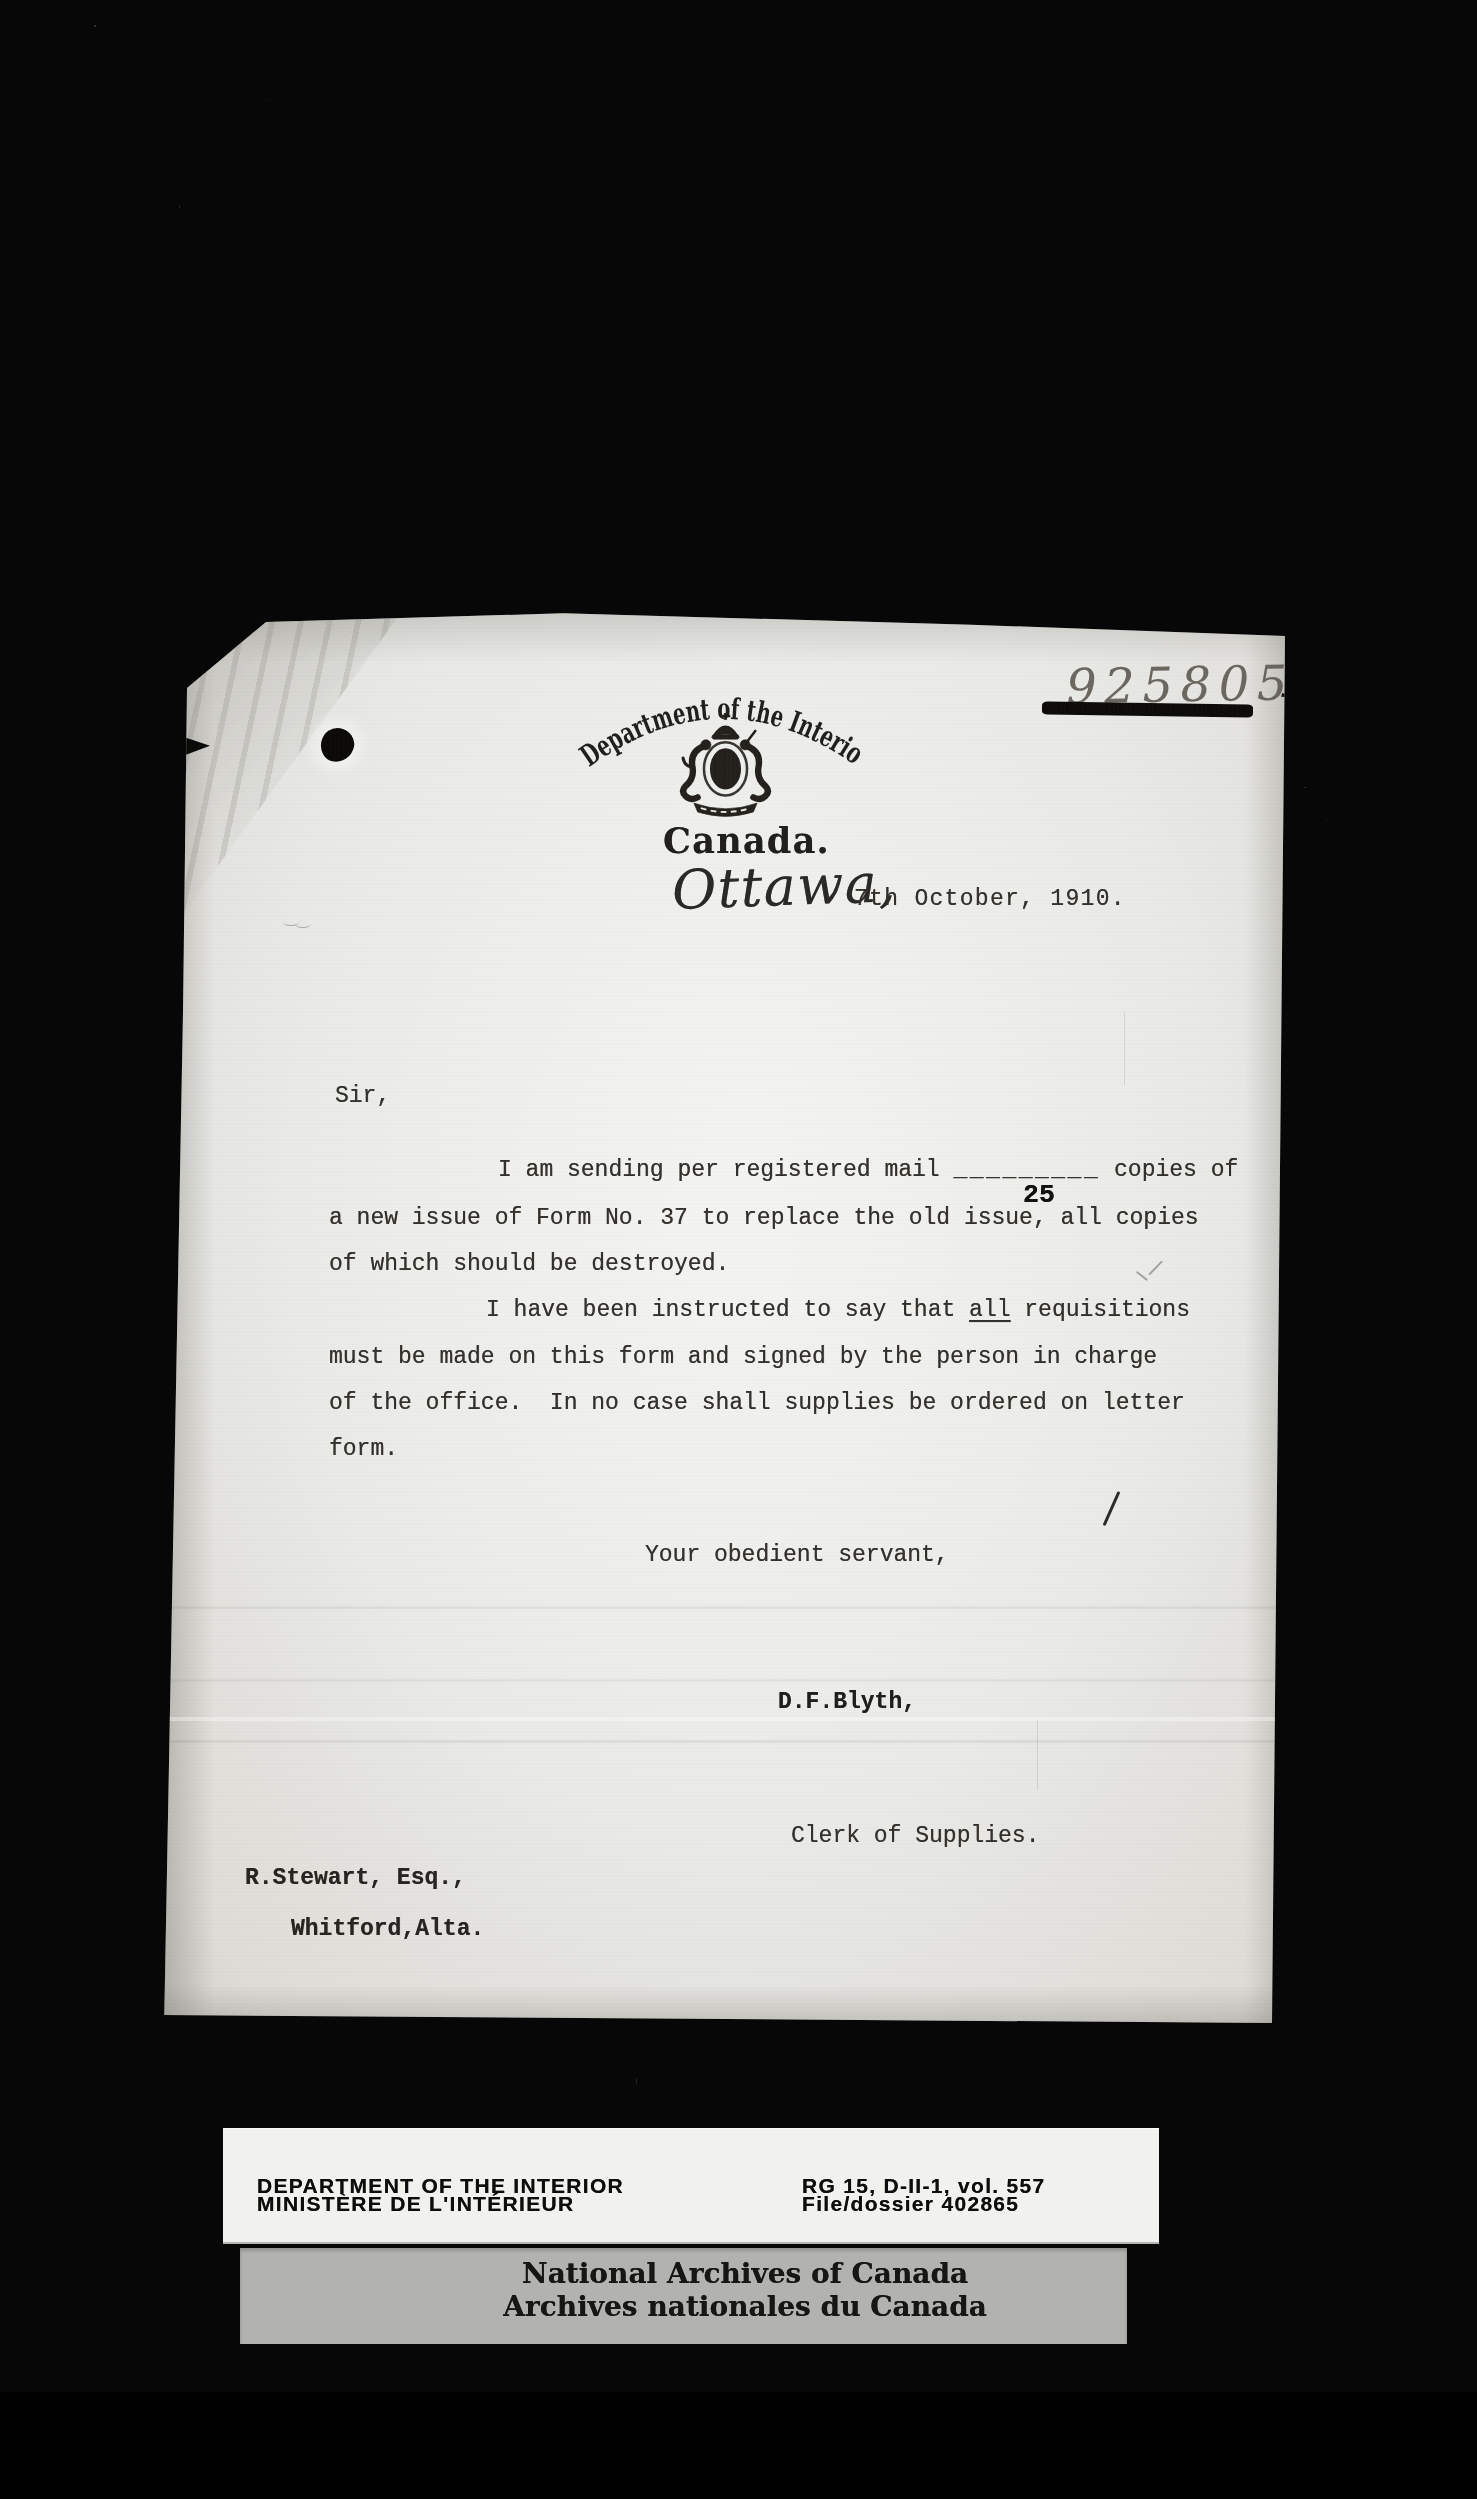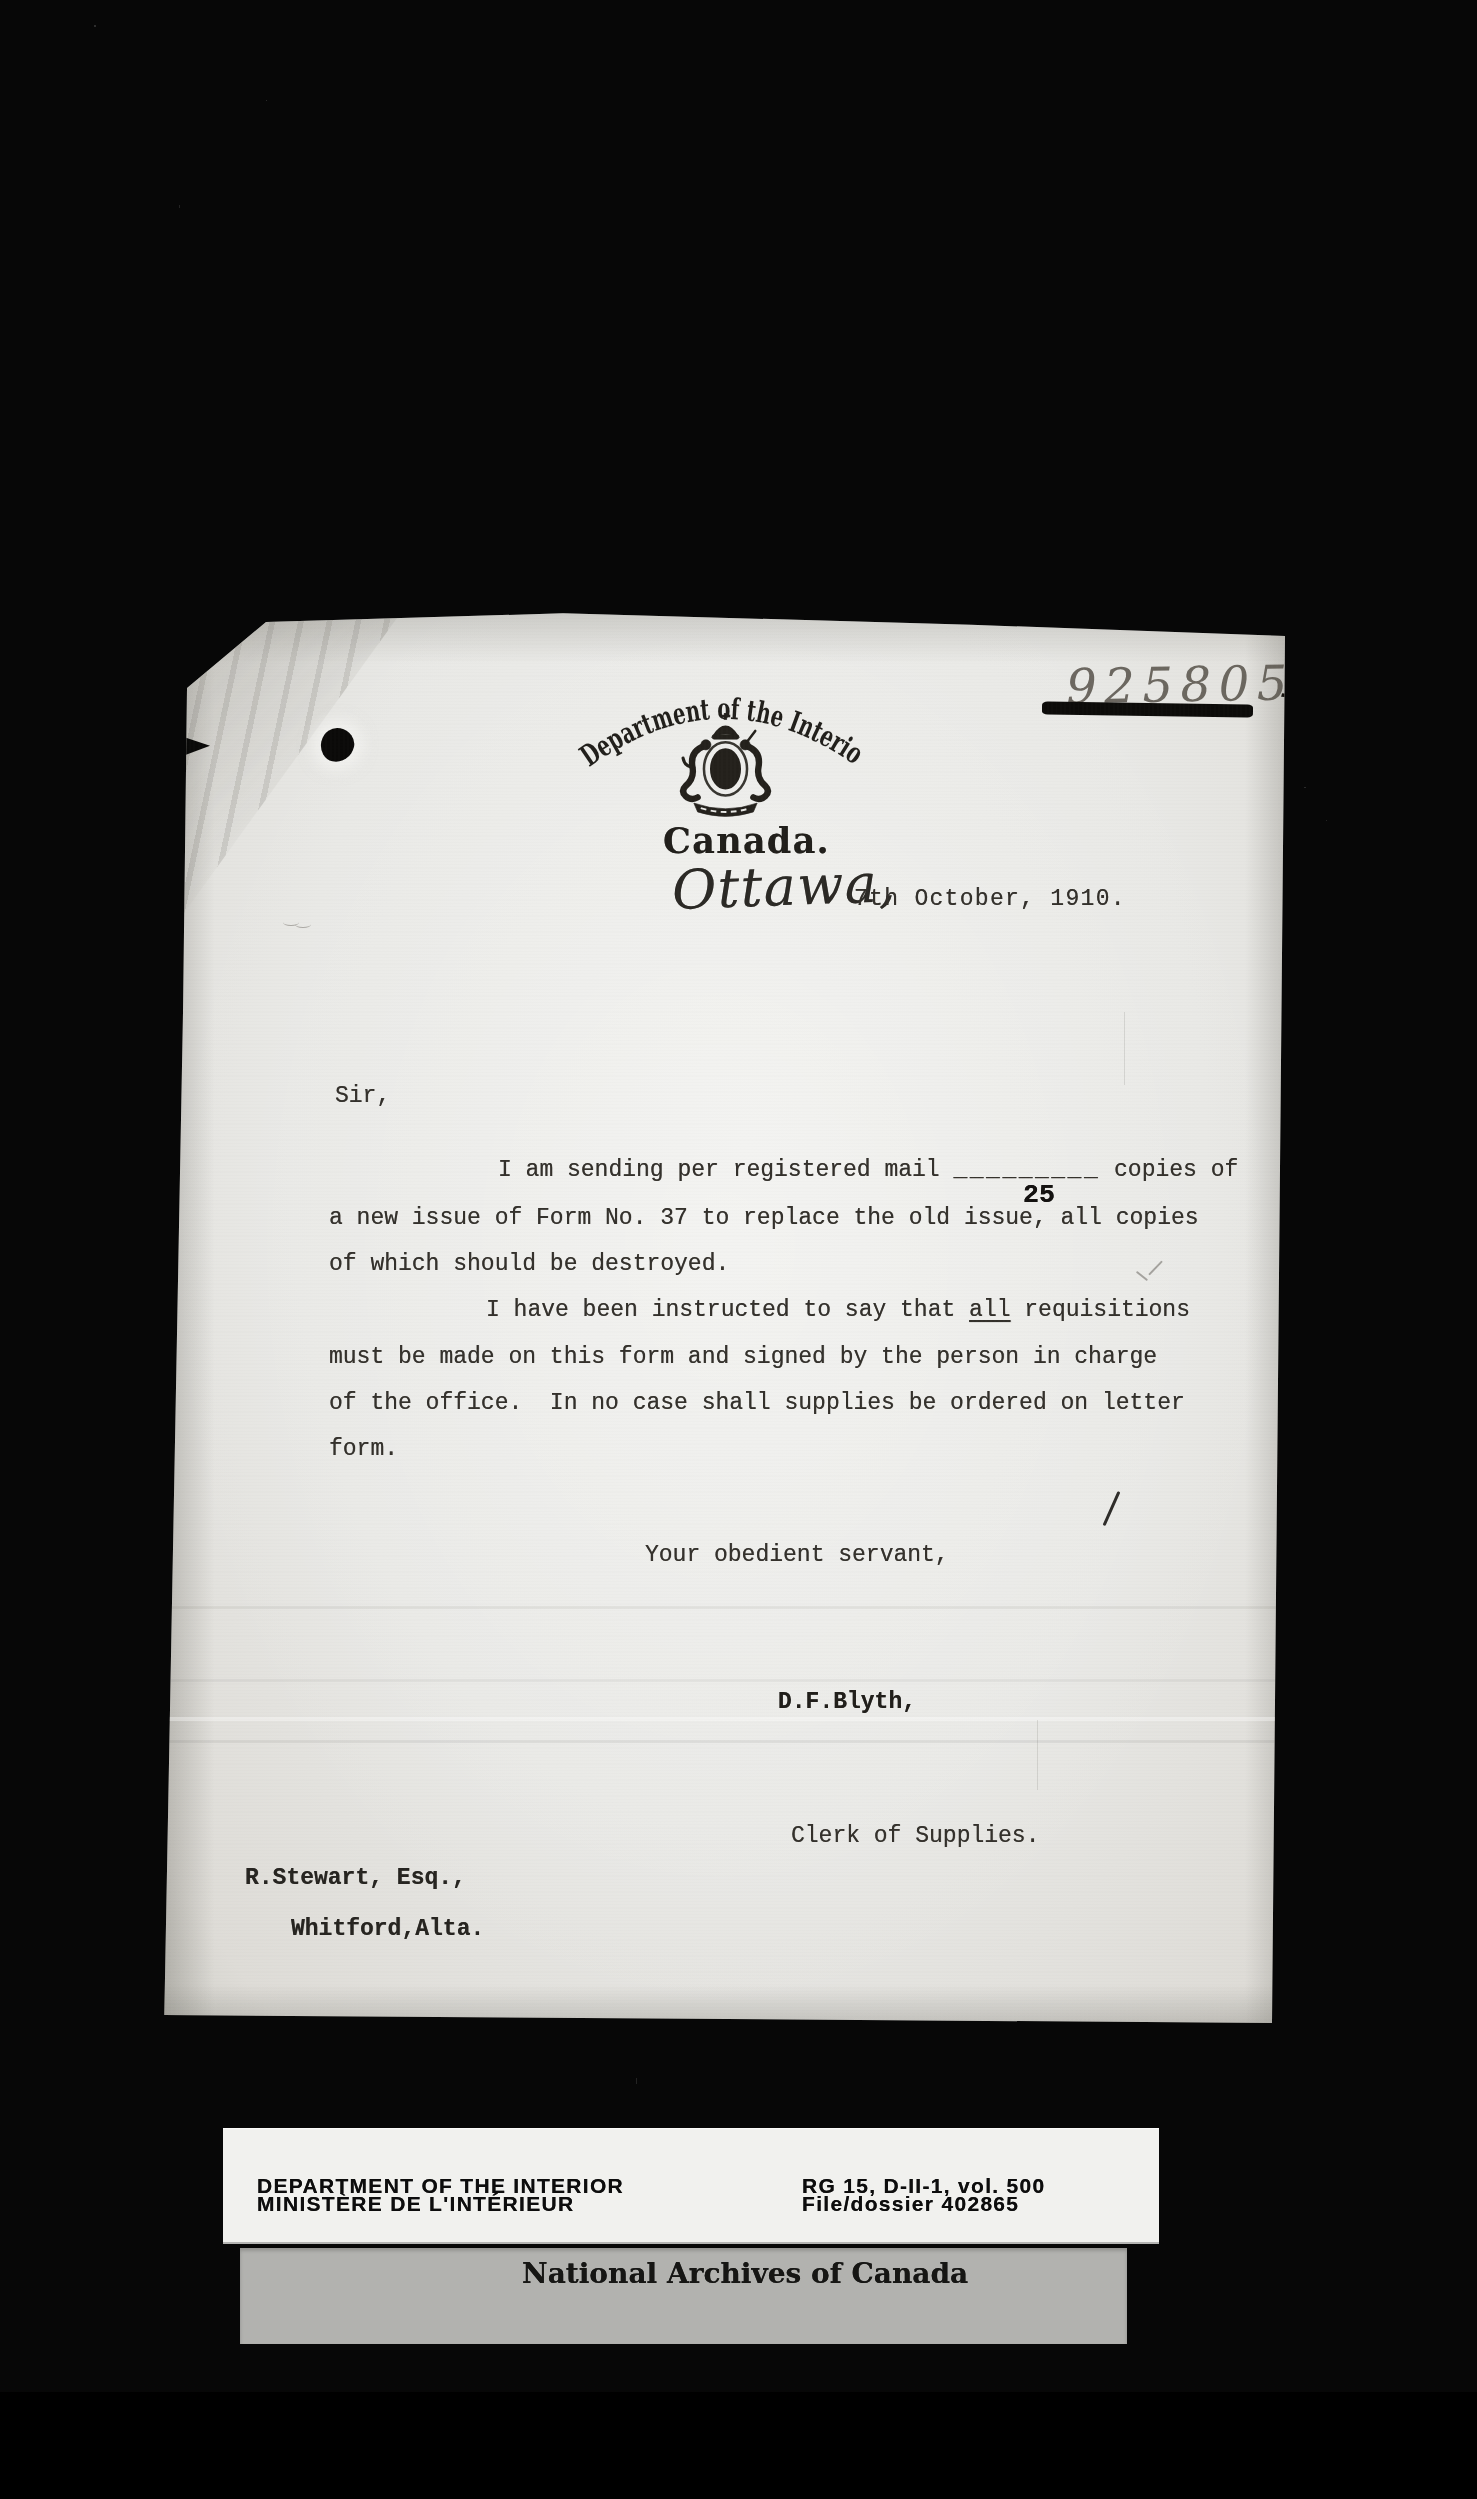--- a/index.html
+++ b/index.html
@@ -173,21 +173,21 @@
     <div class="scanline" style="top:999px;height:2.5px;background:rgba(70,68,62,.07)"></div>
     <div class="scanline" style="top:1072px;height:2.5px;background:rgba(70,68,62,.06)"></div>
     <div class="scanline" style="top:1110px;height:3.8px;background:rgba(255,255,255,.35)"></div>
     <div class="scanline" style="top:1133px;height:3.2px;background:rgba(70,68,62,.08)"></div>
     <div class="crease" style="left:879px;top:1113px;width:1.3px;height:70px"></div>
     <div class="crease" style="left:966px;top:405px;width:1.3px;height:73px"></div>
   </div>
 
   <div class="strip1">
     <div class="col col-left"><span>DEPARTMENT OF THE INTERIOR</span><br><span>MINISTÈRE DE L'INTÉRIEUR</span></div>
-    <div class="col col-right"><span>RG 15, D-II-1, vol. 500</span><br><span>File/dossier 402865</span></div>
+    <div class="col col-right"><span>RG 15, D-II-1, vol. 557</span><br><span>File/dossier 402865</span></div>
   </div>
 
   <div class="strip2">
-    <div class="stamp-text"><span>National Archives of Canada</span><br></div>
+    <div class="stamp-text"><span>National Archives of Canada</span><br><span>Archives nationales du Canada</span></div>
   </div>
 
 </div>
 
 
 </body></html>

